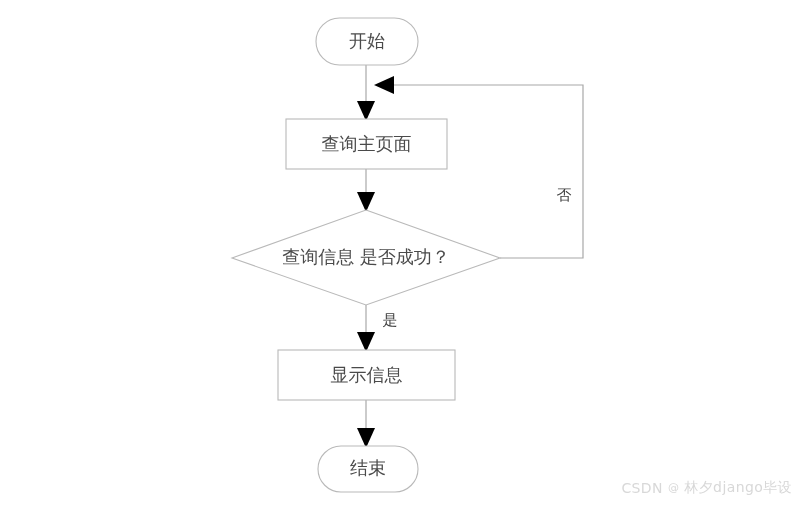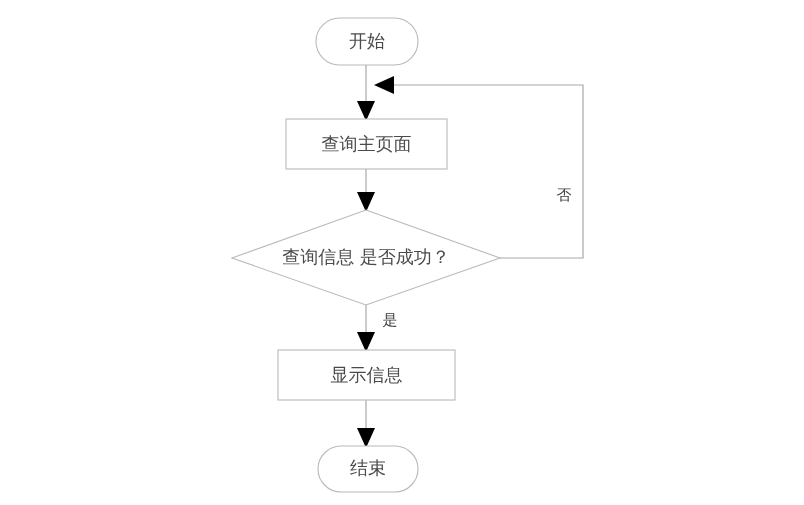--- a/index.html
+++ b/index.html
@@ -123,14 +123,19 @@
       <text class="node-label" x="366.5" y="376">显示信息</text>
     </g>
 
     <g>
       <rect class="node-shape" x="318" y="446" width="100" height="46" rx="23" ry="23"></rect>
       <text class="node-label" x="368" y="469">结束</text>
     </g>
 
   </svg>
 
+  <div id="watermark">
+    <span>CSDN</span>
+    <span class="wm-reg">@</span>
+    <span>林夕django毕设</span>
+  </div>
 
 </div>
 
 </body></html>

